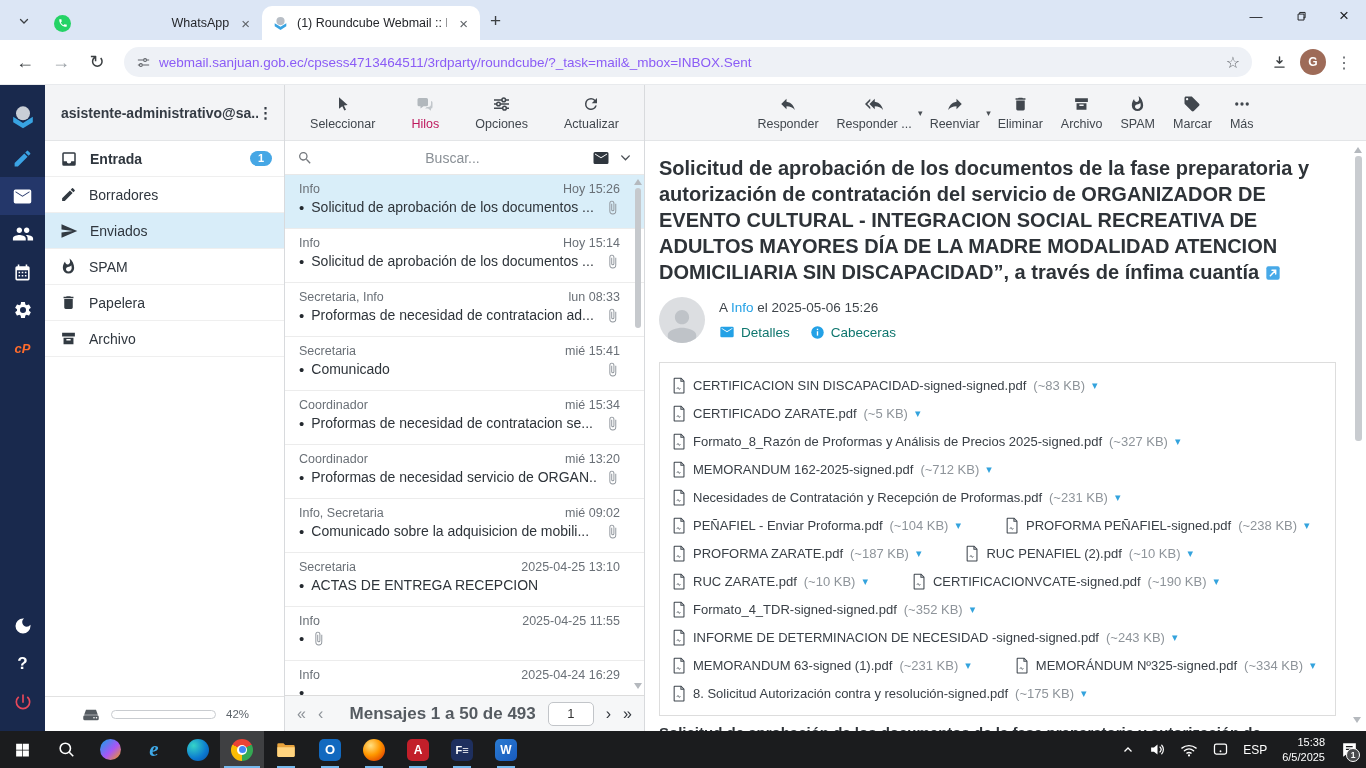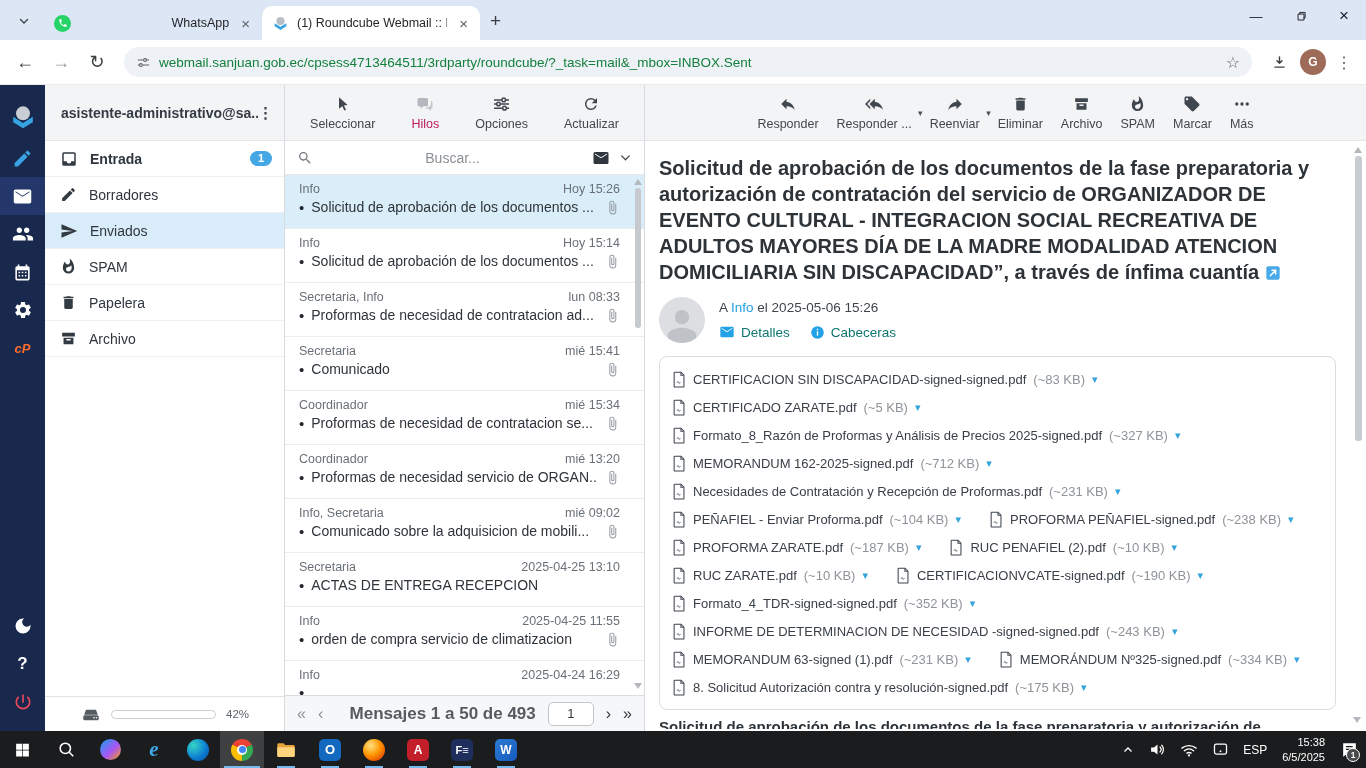--- a/index.html
+++ b/index.html
@@ -21,21 +21,21 @@
   .rc-fav{width:17px;height:17px;flex:none;}
   .newtab{font-size:19px;color:#3c4043;margin:0 0 8px 10px;}
   .wincontrols{position:absolute;top:0;right:0;height:32px;display:flex;align-items:center;}
   .winbtn{width:44px;height:32px;display:flex;align-items:center;justify-content:center;color:#202124;font-size:13px;}
 
   
   .btoolbar{position:absolute;top:40px;left:0;right:0;height:45px;background:#fff;display:flex;align-items:center;padding:0 10px;gap:6px;border-bottom:1px solid #e8eaed;}
   .navbtn{width:30px;height:30px;border-radius:50%;display:flex;align-items:center;justify-content:center;font-size:18px;color:#3c4043;}
   .navbtn.dim{color:#9aa0a6;}
   .omnibox{flex:1;height:30px;margin:0 6px;background:#eef1f6;border-radius:15px;display:flex;align-items:center;padding:0 12px;gap:8px;}
-  .omnibox .url{flex:1;font-size:13.5px;color:#15803d;white-space:nowrap;overflow:hidden;}
+  .omnibox .url{flex:1;font-size:13.5px;color:#8b5cf6;white-space:nowrap;overflow:hidden;}
   .star{color:#5f6368;font-size:16px;}
   .avatar-g{width:26px;height:26px;border-radius:50%;background:#9e6b58;color:#fff;font-size:12px;font-weight:bold;display:flex;align-items:center;justify-content:center;}
   .kebab{color:#5f6368;font-size:16px;letter-spacing:0;width:24px;text-align:center;}
 
   
   .app{position:absolute;top:85px;left:0;right:0;bottom:37px;display:flex;background:#fff;}
 
   
   .rail{width:45px;background:#19294d;display:flex;flex-direction:column;align-items:center;padding:12px 0 10px;flex:none;}
   .rail .item{width:45px;height:38px;display:flex;align-items:center;justify-content:center;color:#fff;}
@@ -96,21 +96,21 @@
   .vtoolbar{gap:18px;}
   .vcontent{flex:1;position:relative;overflow:hidden;padding:14px 30px 0 14px;}
   .subject{font-size:20px;font-weight:bold;color:#2e3338;line-height:26px;}
   .extlink{display:inline-block;vertical-align:-2px;margin-left:6px;}
   .senderblock{display:flex;gap:14px;margin-top:12px;align-items:center;}
   .pavatar{width:46px;height:46px;border-radius:50%;background:#dcdee1;overflow:hidden;display:flex;align-items:flex-end;justify-content:center;flex:none;}
   .metaline{font-size:13.5px;color:#3f454b;}
   .metaline a,.blue{color:#23a1e6;text-decoration:none;}
   .actions{display:flex;gap:20px;margin-top:9px;align-items:center;font-size:13.5px;}
   .actions .lnk{display:flex;align-items:center;gap:6px;color:#0f766e;}
-  .attbox{margin-top:13px;border:1px solid #ddd;border-radius:8px;padding:8px 12px;display:flex;flex-wrap:wrap;column-gap:28px;}
+  .attbox{margin-top:19px;border:1px solid #ddd;border-radius:0;padding:8px 12px;display:flex;flex-wrap:wrap;column-gap:44px;}
   .att{height:28px;display:flex;align-items:center;gap:7px;white-space:nowrap;}
   .att .aname{font-size:13px;color:#3a4047;}
   .att .asize{font-size:13px;color:#8e949a;}
   .att .acaret{color:#33a3dd;font-size:11px;}
   .bodypreview{margin-top:8px;height:11px;overflow:hidden;font-size:15px;font-weight:bold;color:#2e3338;}
   .vscroll{position:absolute;right:2px;top:4px;bottom:4px;width:12px;}
   .vthumb{width:7px;background:#c9ccd0;border-radius:3px;height:285px;margin:0 auto;}
 
   
   .taskbar{position:absolute;left:0;right:0;bottom:0;height:37px;background:#1b1c1e;display:flex;align-items:center;color:#fff;}
@@ -511,21 +511,20 @@
             </div>
           </div>
 
           <div class="msg-row">
             <div class="mline1">
               <span>Info</span>
               <span>2025-04-25 11:55</span>
             </div>
             <div class="mline2">
               <span class="mdot">•</span>
-              <span class="msubj">orden de compra servicio de climatizacion</span>
               <span class="clip ic">
                 <svg width="15" height="15" viewBox="0 0 24 24" fill="currentColor">
                   <path d="M16.5 6v11.5a4 4 0 0 1-8 0V5a2.5 2.5 0 0 1 5 0v10.5a1 1 0 0 1-2 0V6H10v9.5a2.5 2.5 0 0 0 5 0V5a4 4 0 0 0-8 0v12.5a5.5 5.5 0 0 0 11 0V6z"></path>
                 </svg>
               </span>
             </div>
           </div>
 
           <div class="msg-row">
             <div class="mline1">

